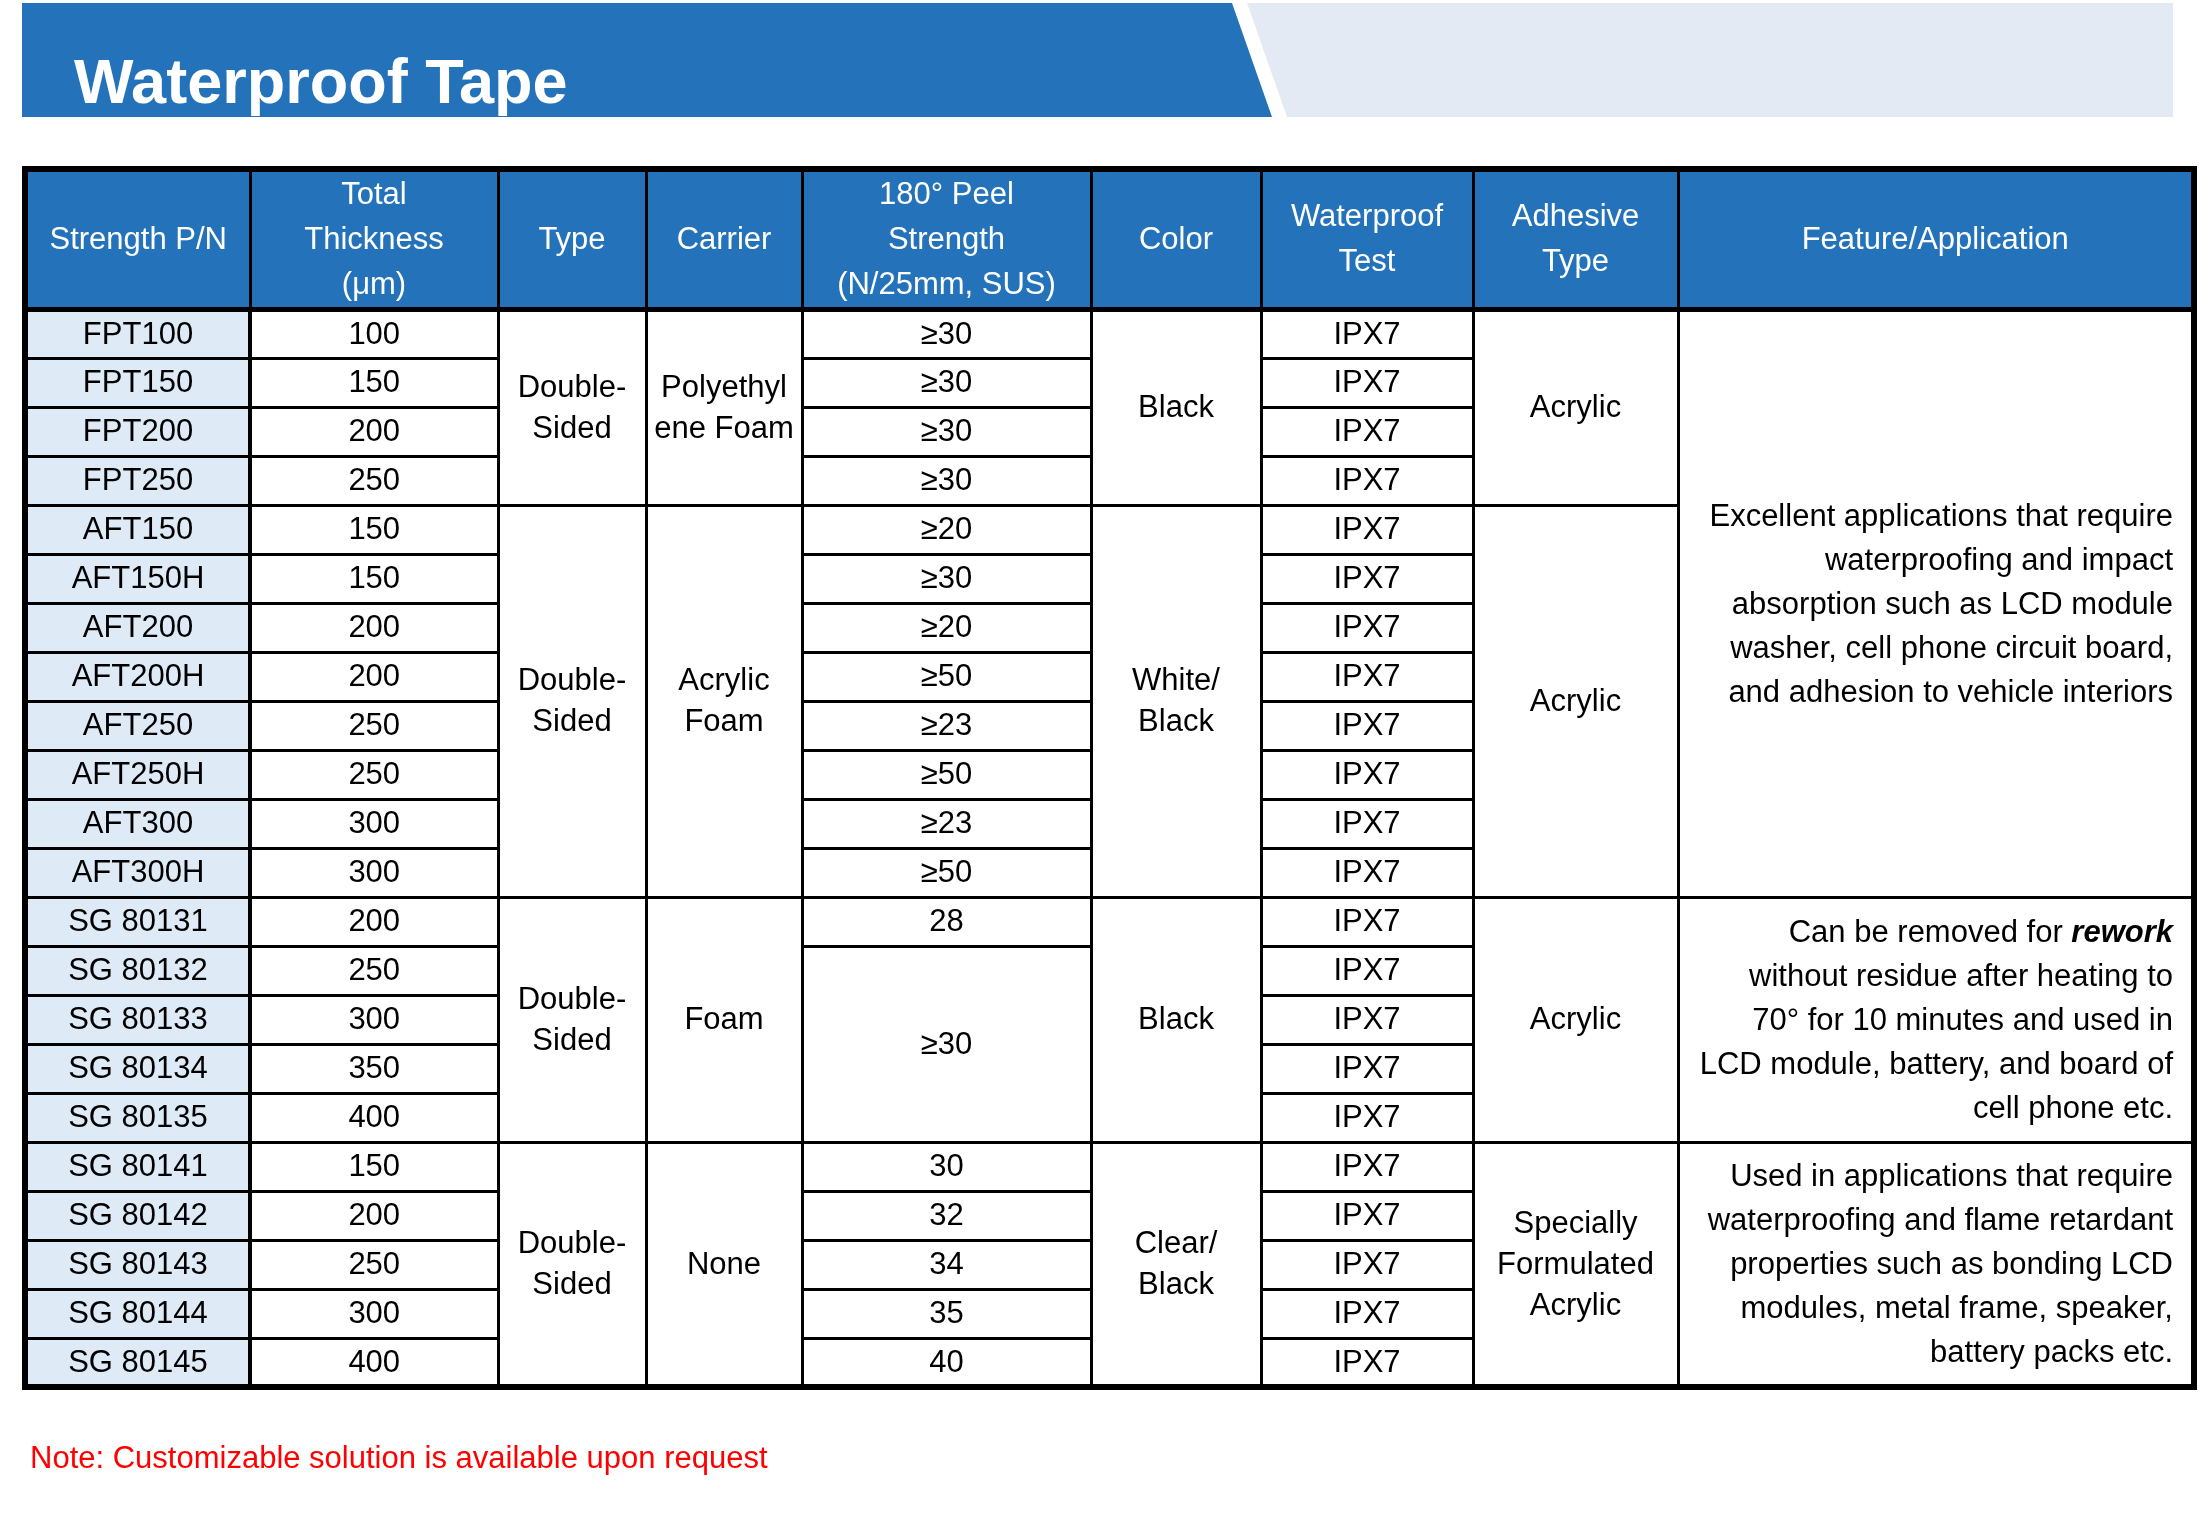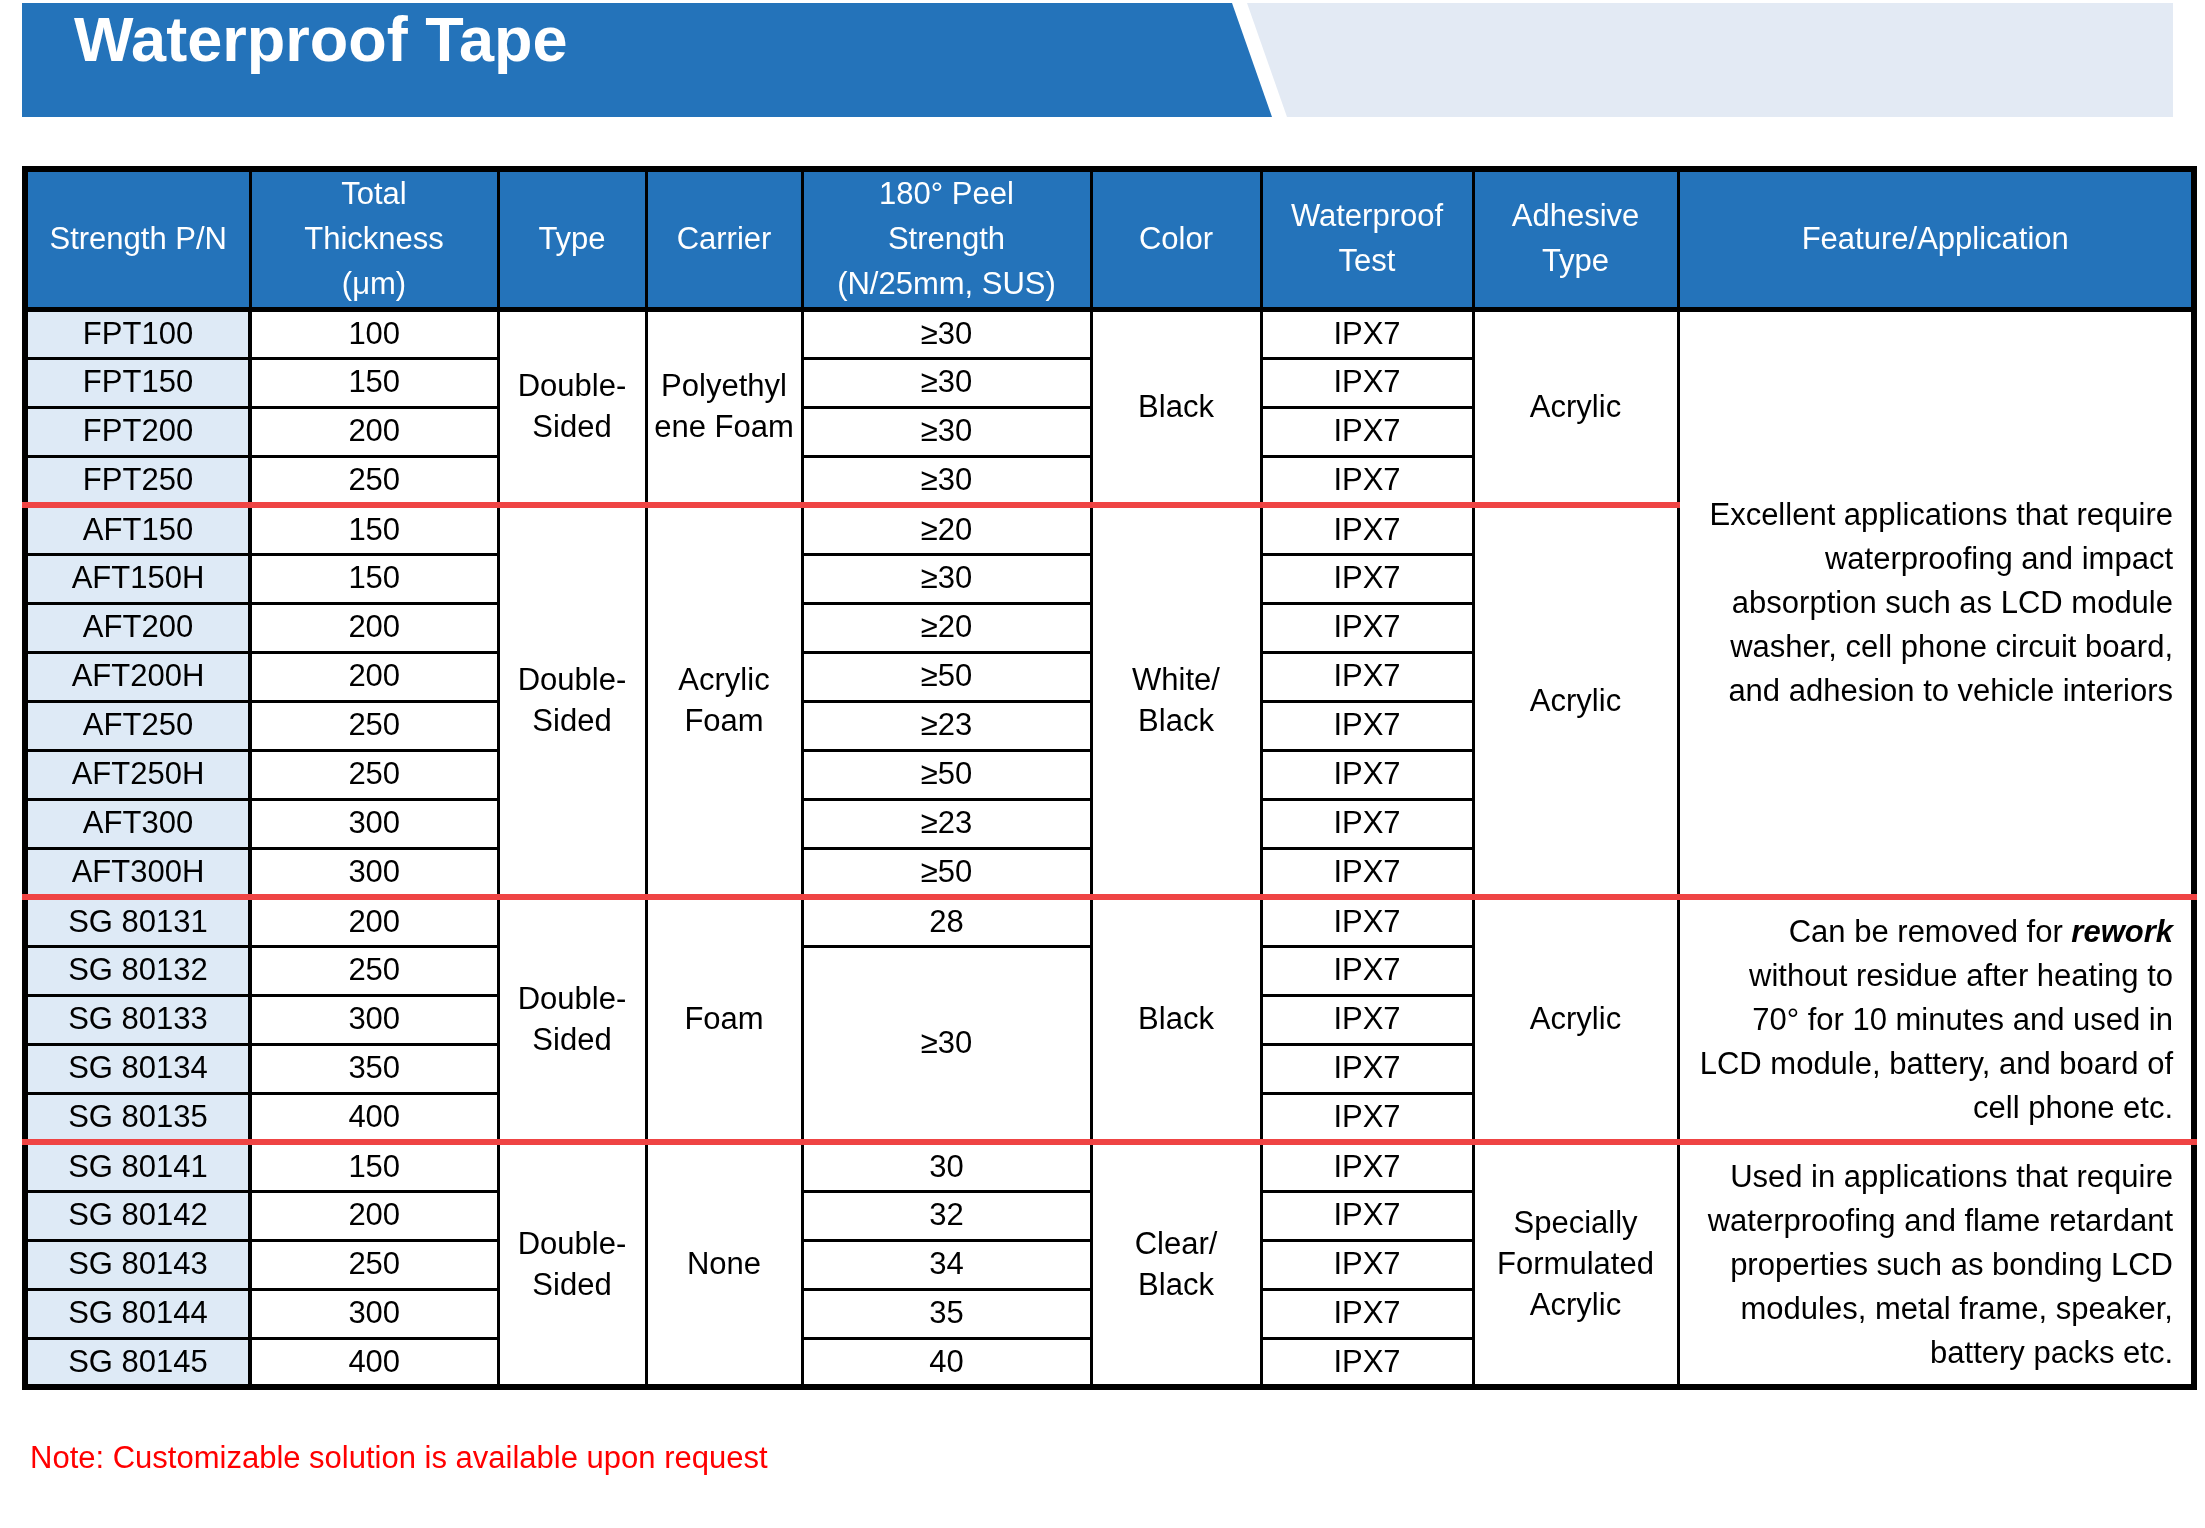--- a/index.html
+++ b/index.html
@@ -10,21 +10,21 @@
     font-family: "Liberation Sans", "DejaVu Sans", sans-serif;
     color: #000;
   }
 
   
   .banner-blue {
     position: absolute; left: 22px; top: 3px;
     width: 1250px; height: 114px;
     background: var(--accent, #2473BA);
     clip-path: polygon(0 0, 1210px 0, 1250px 100%, 0 100%);
-    display: flex; align-items: flex-start;
+    display: flex; align-items: flex-end;
   }
   .banner-title {
     color: #fff; font-weight: bold; font-size: 63px;
     padding-left: 52px; white-space: nowrap;
   }
   .banner-light {
     position: absolute; left: 1247px; top: 3px;
     width: 926px; height: 114px;
     background: var(--banner-light, #E3EAF4);
     clip-path: polygon(0 0, 100% 0, 100% 100%, 40px 100%);
@@ -48,21 +48,21 @@
     background: var(--accent, #2473BA);
     color: #fff; font-weight: normal;
     line-height: 1.45;
     border-bottom: 5px solid #000;
   }
   .spec tbody tr { height: 49px; }
   .spec td.col-pn {
     background: var(--light-cell, #DEEAF6);
     border-right: 4px solid #000;
   }
-  .spec tr.group-start td { border-top: 6px solid #ef4444; }
+  .spec tr.group-start td { border-top: 2px solid #ef4444; }
   .spec td.feature {
     text-align: right; padding: 0 18px;
     line-height: 1.42;
   }
   .em { font-weight: bold; font-style: italic; margin-top: 32px; }
 
   
   .note {
     position: absolute; left: 30px; top: 1440px;
     color: var(--note-red, #FF0000);

